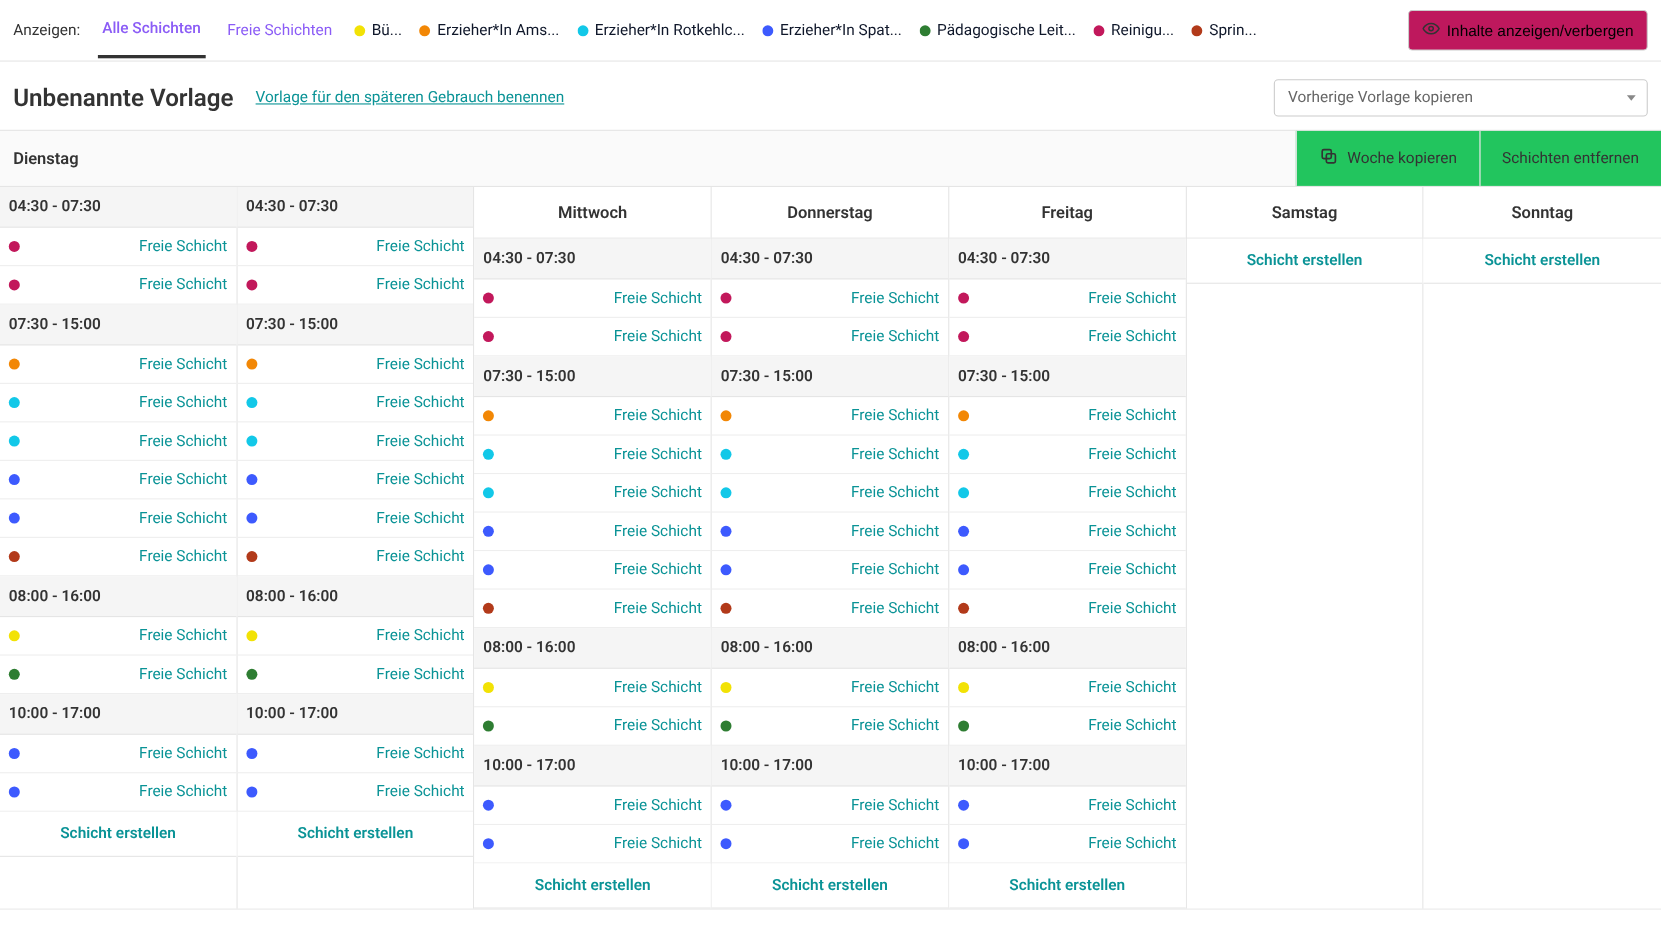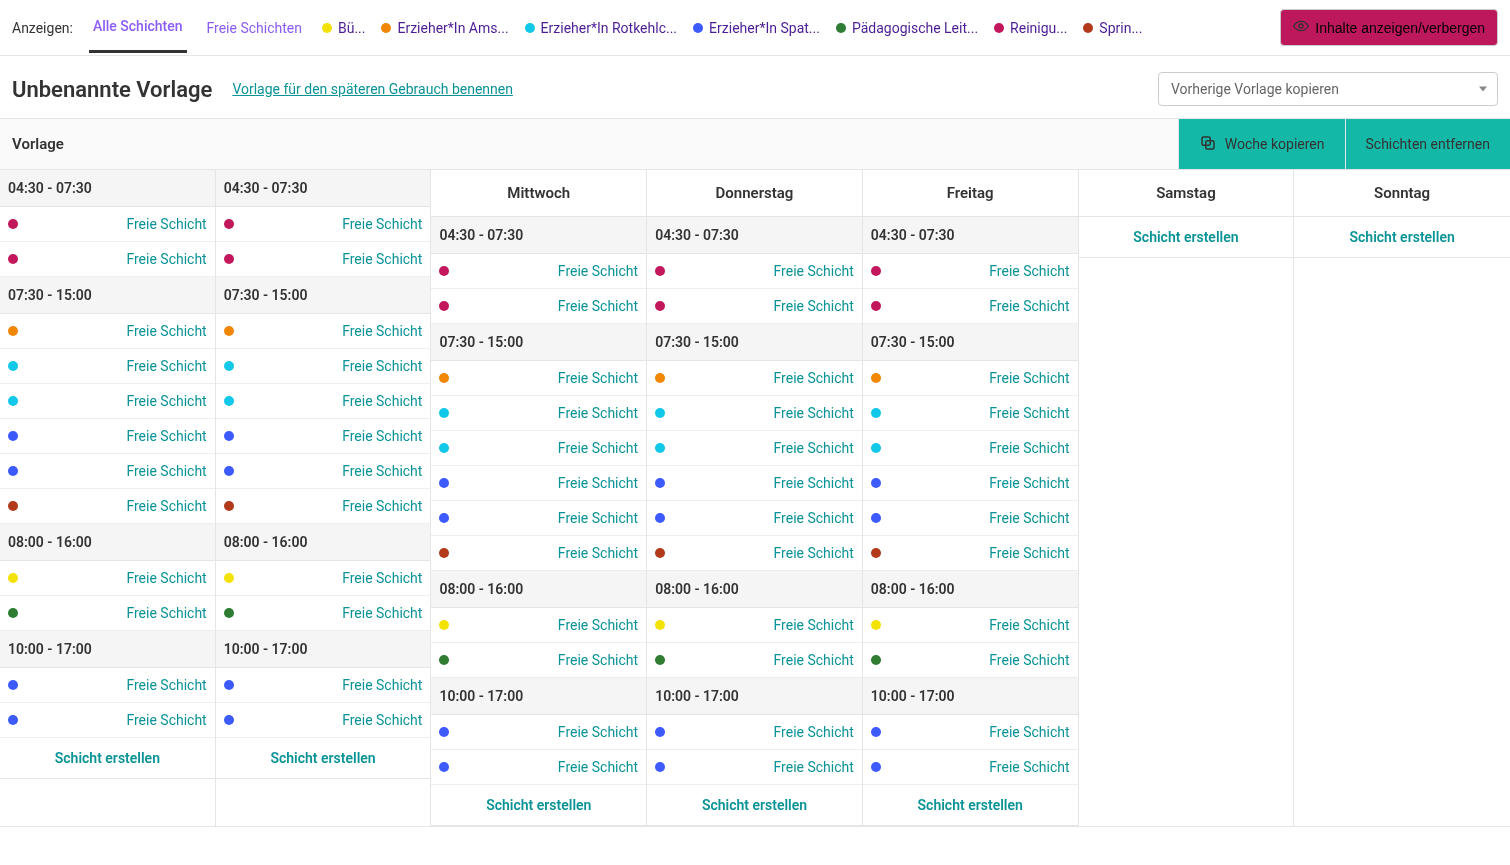--- a/index.html
+++ b/index.html
@@ -29,21 +29,21 @@
   .topbar .tab.active {
     border-bottom: 3px solid #333;
     font-weight: 500;
   }
   .topbar .filter {
     display: flex;
     align-items: center;
     gap: 6px;
     cursor: pointer;
     white-space: nowrap;
-    color: #4c1d95;
+    color: #0f172a;
     max-width: 160px;
     overflow: hidden;
     text-overflow: ellipsis;
     text-align: right;
   }
   .dot {
     width: 10px;
     height: 10px;
     border-radius: 50%;
     flex-shrink: 0;
@@ -113,21 +113,21 @@
     font-weight: 600;
     font-size: 15px;
   }
   .toolbar2 .tool-btn {
     display: flex;
     align-items: center;
     gap: 8px;
     padding: 0 20px;
     border-left: 1px solid #e5e5e5;
     cursor: pointer;
-    background: #14b8a6;
+    background: #22c55e;
   }
   .toolbar2 .tool-btn svg { width: 18px; height: 18px; }
   .grid {
     display: grid;
     grid-template-columns: repeat(7, 1fr);
     border-bottom: 1px solid #e5e5e5;
   }
   .day-col { border-right: 1px solid #e5e5e5; }
   .day-col:last-child { border-right: none; }
   .day-header {
@@ -205,21 +205,21 @@
   </button>
 </div>
 
 <div class="title-row">
   <h1>Unbenannte Vorlage</h1>
   <a class="link">Vorlage für den späteren Gebrauch benennen</a>
   <div class="select">Vorherige Vorlage kopieren</div>
 </div>
 
 <div class="toolbar2">
-  <div class="heading">Vorlage</div>
+  <div class="heading">Dienstag</div>
   <div class="tool-btn">
     <span>
       <svg viewBox="0 0 24 24" fill="none" stroke="#333" stroke-width="2">
           <rect x="9" y="9" width="11" height="11" rx="2"></rect>
           <rect x="4" y="4" width="11" height="11" rx="2"></rect>
         </svg>
     </span>
     <span>Woche kopieren</span>
   </div>
   <div class="tool-btn">

